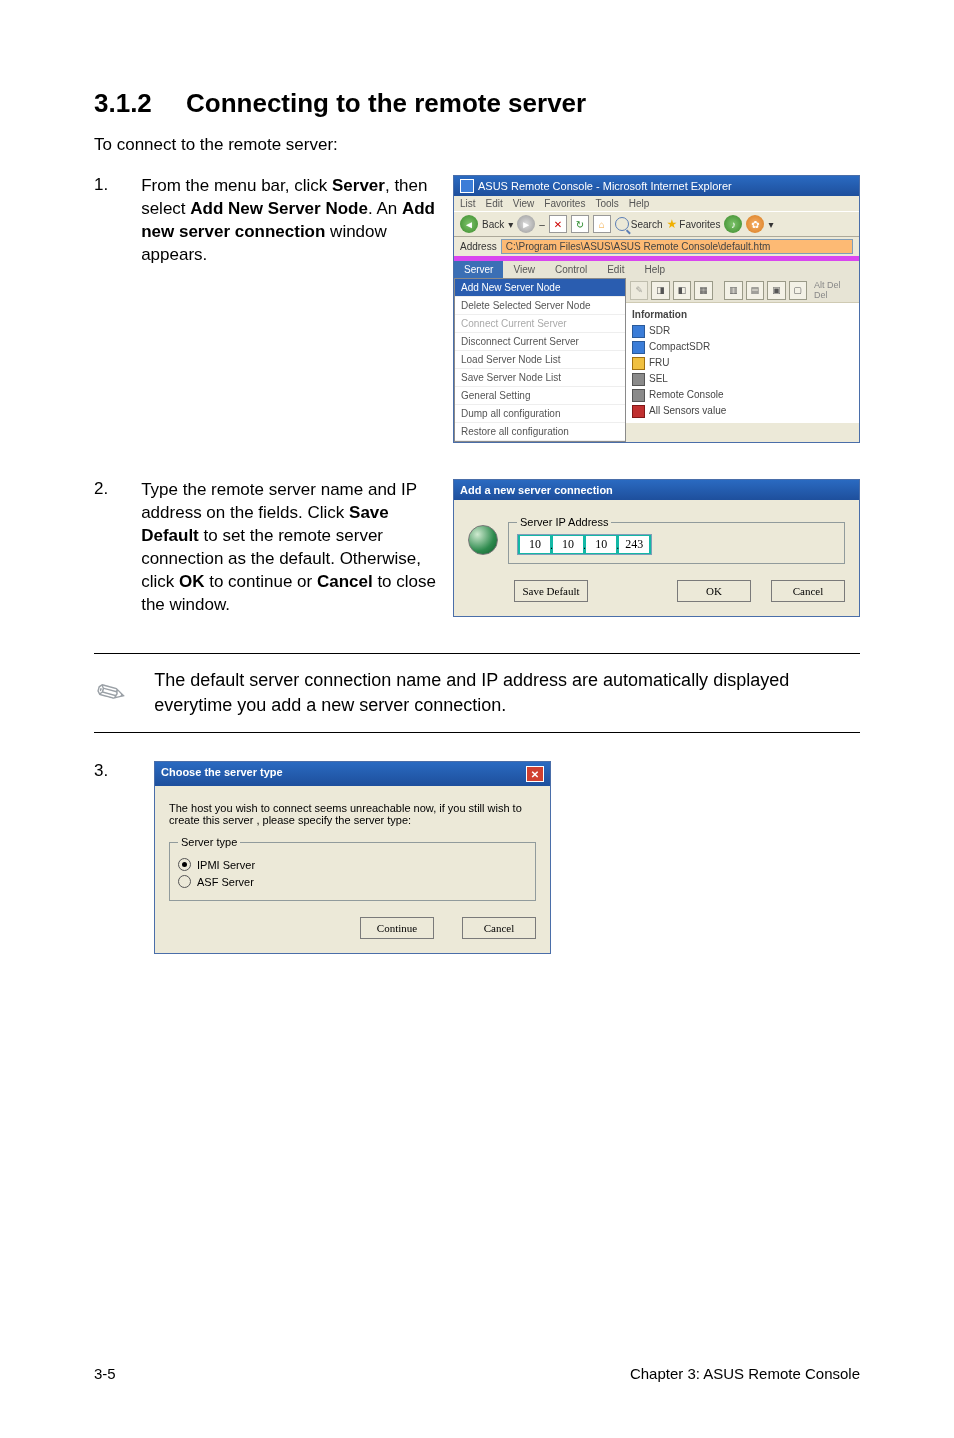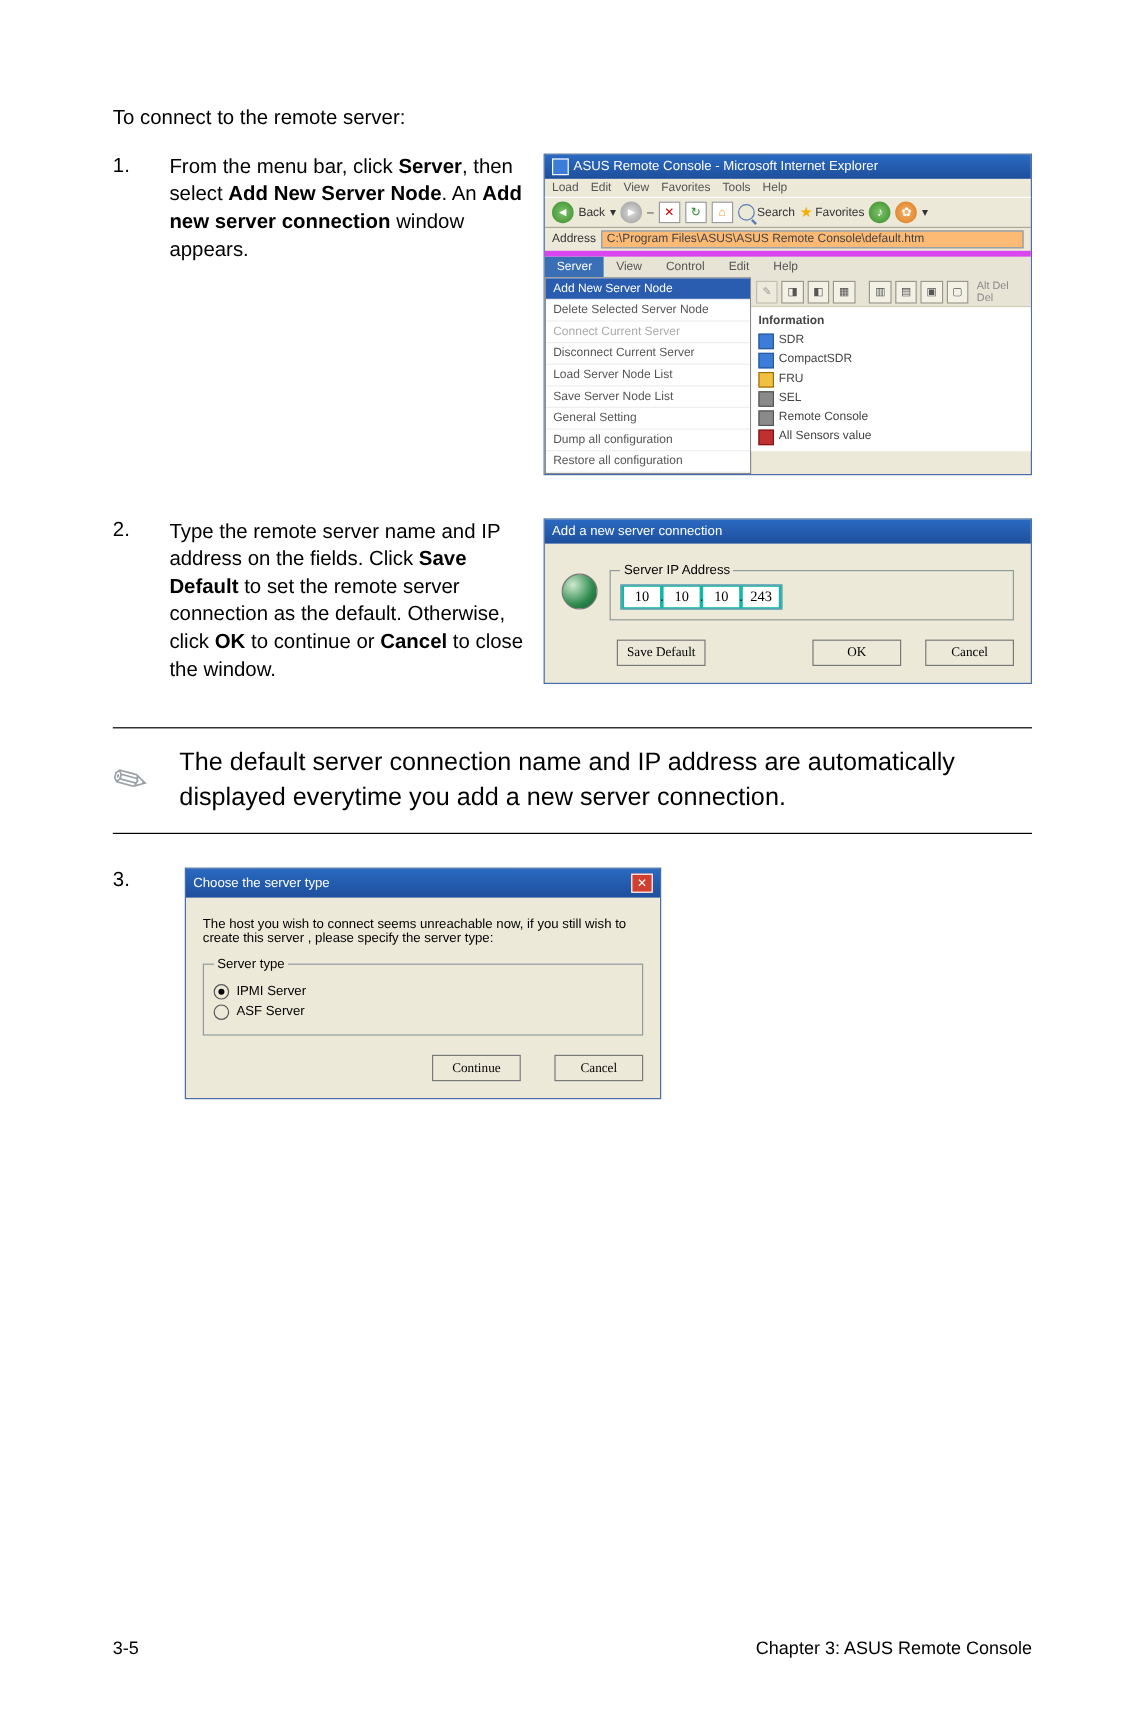--- a/index.html
+++ b/index.html
@@ -47,66 +47,69 @@
   .tb{width:17px;height:17px;border:1px solid #9a9a88;background:#f3f1e6;display:flex;align-items:center;justify-content:center;font-size:9px;color:#555;}
   .tb.dim{opacity:.5;}
   .tree{background:#fff;padding:4px 6px;font-size:10px;line-height:1.6;color:#444;}
   .tree .node{display:flex;align-items:center;gap:4px;}
   .ticon{width:11px;height:11px;background:#f0c040;border:1px solid #a07010;}
   .ticon.bl{background:#3b7dd8;border-color:#2a5a9a;}
   .ticon.gr{background:#8a8a8a;border-color:#555;}
   .ticon.rd{background:#c03030;border-color:#801818;}
   
   .dlg{width:405px;border:1px solid #4a6ea9;background:#ece9d8;font-family:Tahoma,Arial,sans-serif;font-size:11px;}
-  .dlg-title{background:linear-gradient(#2a6ac1,#1e4f9c);color:#fff;padding:4px 6px;font-weight:normal;display:flex;justify-content:space-between;align-items:center;}
+  .dlg-title{background:linear-gradient(#2a6ac1,#1e4f9c);color:#fff;padding:4px 6px;font-weight:bold;display:flex;justify-content:space-between;}
   .dlg-title .x{width:16px;height:14px;background:#d04030;border:1px solid #fff;display:flex;align-items:center;justify-content:center;font-size:10px;color:#fff;}
   .dlg-body{padding:16px 14px 14px 14px;}
   .row2{display:flex;align-items:flex-start;gap:10px;}
   .globe{width:28px;height:28px;border-radius:50%;background:radial-gradient(circle at 30% 30%,#cfead0,#2d8a4d 60%,#0f5a2a);border:1px solid #777;flex:none;align-self:center;}
   fieldset{border:1px solid #919b9c;padding:6px 8px 8px 8px;margin:0;}
   legend{font-size:11px;padding:0 3px;}
   .txt{width:120px;border:1px solid #7f9db9;background:#fff;color:#000;font-size:12px;padding:2px 4px;font-family:Tahoma;}
   .ipcell{width:26px;border:none;text-align:center;font-size:12px;font-family:Tahoma;}
   .ipbox{display:inline-flex;align-items:center;border:1px solid #7f9db9;background:#14b8a6;padding:1px 2px;}
   .btn{min-width:74px;height:22px;border:1px solid #7a7a7a;background:#ece9d8;font-size:11px;font-family:Tahoma;cursor:pointer;}
   .btnrow{display:flex;justify-content:flex-end;gap:28px;margin-top:16px;}
   .btnrow.add{gap:0;padding-left:46px;}
   .btnrow.add .sp{flex:1;}
   
   .noterule{border:0;border-top:1px solid #000;margin:0;}
   .note{display:flex;align-items:center;gap:26px;padding:14px 0 14px 0;}
   .penc{width:48px;height:48px;display:flex;align-items:center;justify-content:center;font-size:34px;color:#9aa0a6;transform:rotate(-30deg);}
-  .note-text{font-size:21px;line-height:1.4;}
+  .note-text{font-size:18px;line-height:1.4;}
   
   .radio{display:flex;align-items:center;gap:6px;margin:4px 0;}
   .radio .r{width:11px;height:11px;border:1px solid #555;border-radius:50%;display:flex;align-items:center;justify-content:center;}
   .radio .r.on:after{content:"";width:5px;height:5px;background:#000;border-radius:50%;}
   
   .footer{position:absolute;bottom:56px;left:94px;right:94px;display:flex;justify-content:space-between;font-size:15px;color:#000;}
 </style>
 </head>
 <body>
 
 <div class="page">
+  <h1>
+    <span class="secno">3.1.2</span><span>Connecting to the remote server</span>
+  </h1>
   <p class="lead">To connect to the remote server:</p>
 
   <div class="step">
     <div class="step-no">1.</div>
     <div class="step-text">
       <span>From the menu bar, click </span><b>Server</b><span>, then select </span><b>Add New Server Node</b><span>. An </span><b>Add new server connection</b><span> window appears.</span>
     </div>
     <div class="step-img">
 
       <div class="ie">
         <div class="ie-title">
           <span class="ielogo"></span>
           <span>ASUS Remote Console - Microsoft Internet Explorer</span>
         </div>
         <div class="ie-menu">
-          <span>Load</span><span>Edit</span><span>View</span><span>Favorites</span><span>Tools</span><span>Help</span>
+          <span>List</span><span>Edit</span><span>View</span><span>Favorites</span><span>Tools</span><span>Help</span>
         </div>
         <div class="ie-tool">
           <span class="circ grn">◄</span>
           <span>Back</span>
           <span>▾</span>
           <span class="circ gry">►</span>
           <span>–</span>
           <span class="sq red">✕</span>
           <span class="sq grnr">↻</span>
           <span class="sq home">⌂</span>

